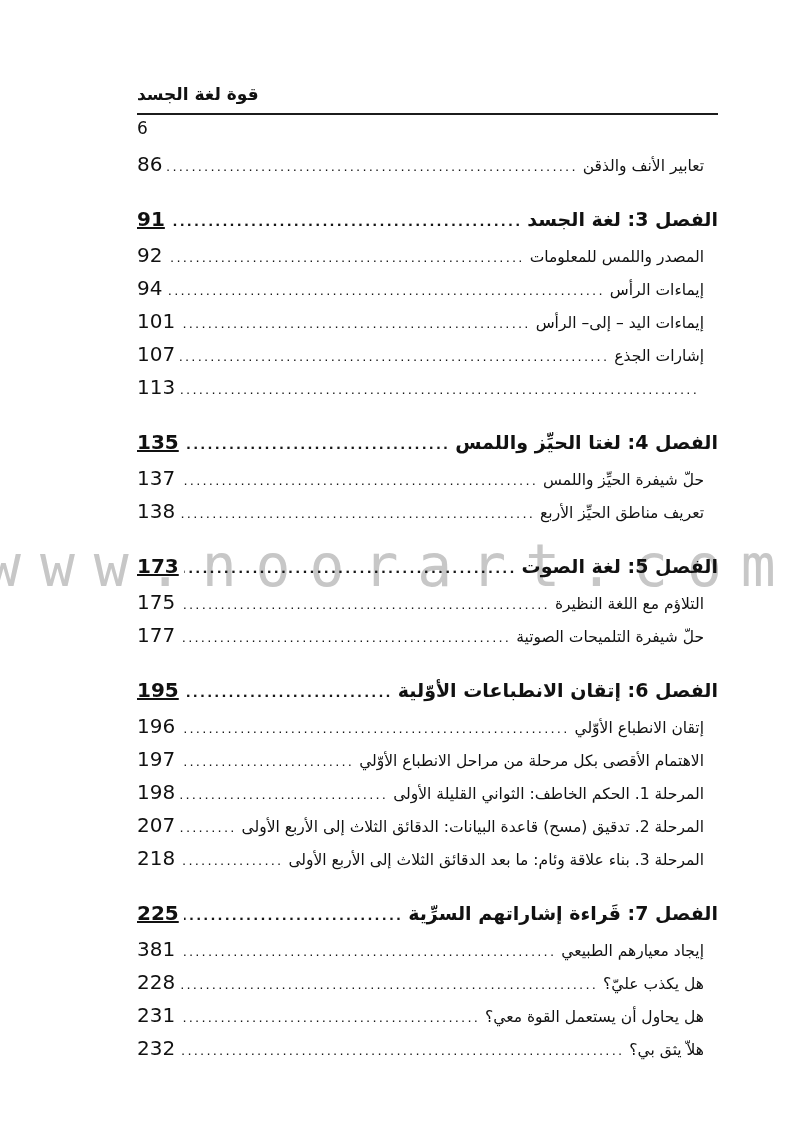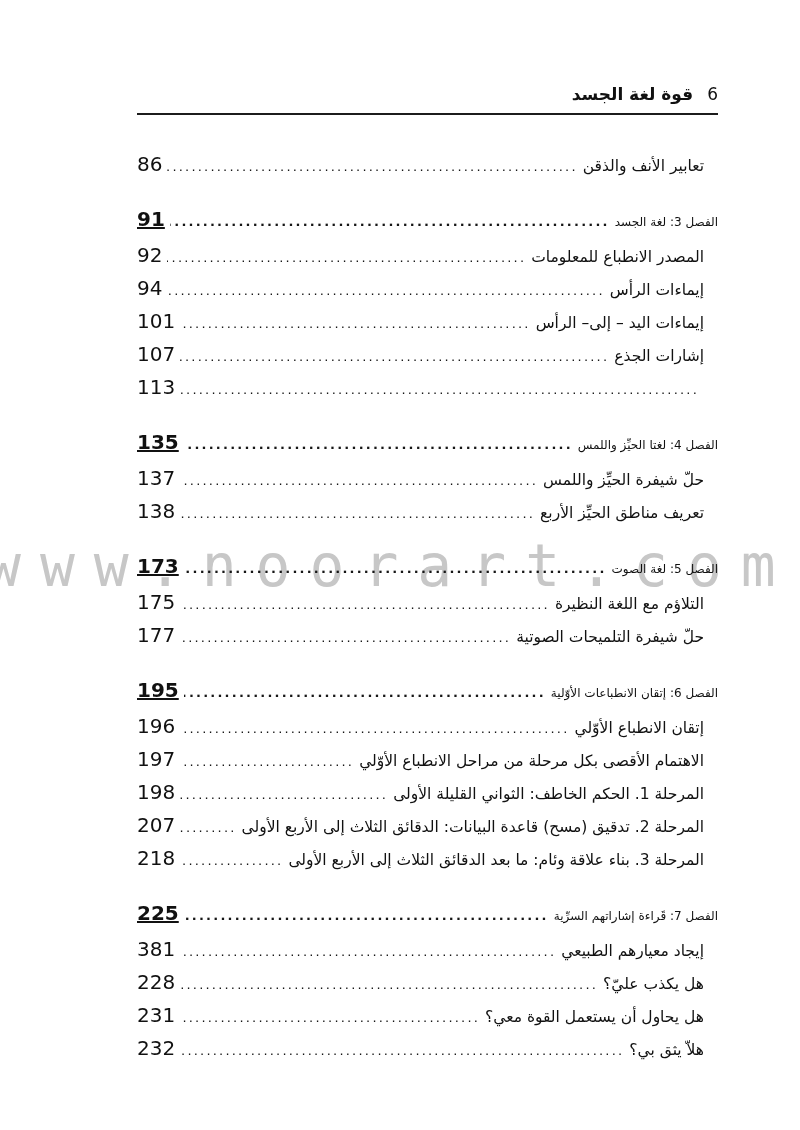--- a/index.html
+++ b/index.html
@@ -6,42 +6,42 @@
   body{
     width:800px;height:1130px;background:#ffffff;
     font-family:"DejaVu Sans",sans-serif;color:#111111;
     overflow:hidden;
   }
   .page{position:relative;width:800px;height:1130px;background:#ffffff;overflow:hidden;}
 
   
   .header{
     position:absolute;top:84px;left:137px;right:82px;
-    display:flex;flex-direction:row;justify-content:flex-end;align-items:flex-start;
+    display:flex;flex-direction:column;justify-content:flex-end;align-items:flex-start;
     gap:14px;direction:ltr;z-index:1;
   }
   .book-title{font-weight:bold;font-size:17px;white-space:nowrap;}
   .page-num{font-size:17px;}
   .rule{position:absolute;top:113px;left:137px;right:82px;border-top:2px solid #1c1c1c;z-index:1;}
 
   
   .watermark{
     position:absolute;top:532px;left:-14px;z-index:0;
     font-family:"DejaVu Sans Mono",monospace;
     font-size:58px;letter-spacing:19px;line-height:68px;
     color:#c7c7c7;white-space:nowrap;
   }
 
   
   .toc{position:absolute;top:148px;left:137px;right:82px;z-index:1;direction:rtl;}
   .section{margin-top:22px;}
   .row{display:flex;align-items:baseline;height:33px;line-height:33px;}
   .row.heading{margin-bottom:3px;}
   .title{white-space:nowrap;font-size:15.5px;}
-  .heading .title{font-size:12px;font-weight:normal;}
+  .heading .title{font-size:19px;font-weight:bold;}
   .entry{padding-right:14px;}
   .leader{flex:1 1 auto;min-width:0;overflow:hidden;margin:0 5px;}
   .leader::before{
     content:"....................................................................................................................................................................................................................";
     font-size:13px;letter-spacing:2.2px;color:#161616;
   }
   .heading .leader::before{font-weight:bold;}
   .pagenum{direction:ltr;font-size:20px;white-space:nowrap;}
   .heading .pagenum{font-weight:bold;text-decoration:underline;}
 </style>
@@ -63,21 +63,21 @@
         <span class="leader"></span>
         <span class="pagenum">86</span>
       </div>
       <div class="section">
         <div class="row heading">
           <span class="title">الفصل 3: لغة الجسد</span>
           <span class="leader"></span>
           <span class="pagenum">91</span>
         </div>
         <div class="row entry">
-          <span class="title">المصدر الانطباع للمعلومات</span>
+          <span class="title">المصدر واللمس للمعلومات</span>
           <span class="leader"></span>
           <span class="pagenum">92</span>
         </div>
         <div class="row entry">
           <span class="title">إيماءات الرأس</span>
           <span class="leader"></span>
           <span class="pagenum">94</span>
         </div>
         <div class="row entry">
           <span class="title">إيماءات اليد – إلى– الرأس</span>

